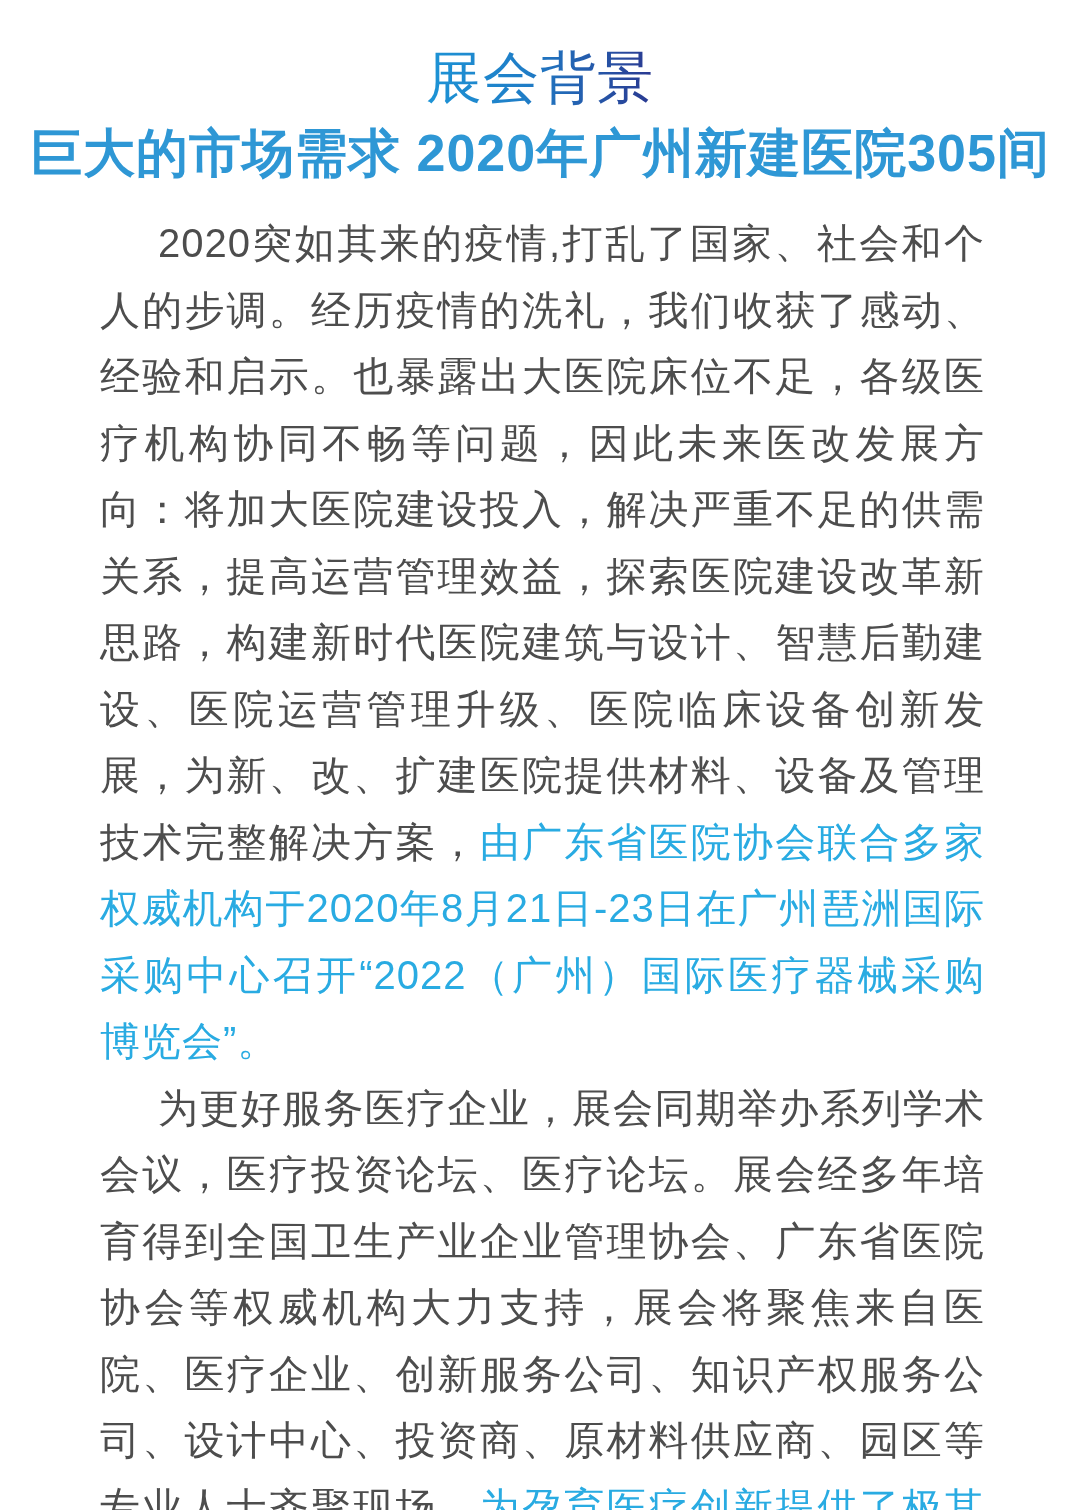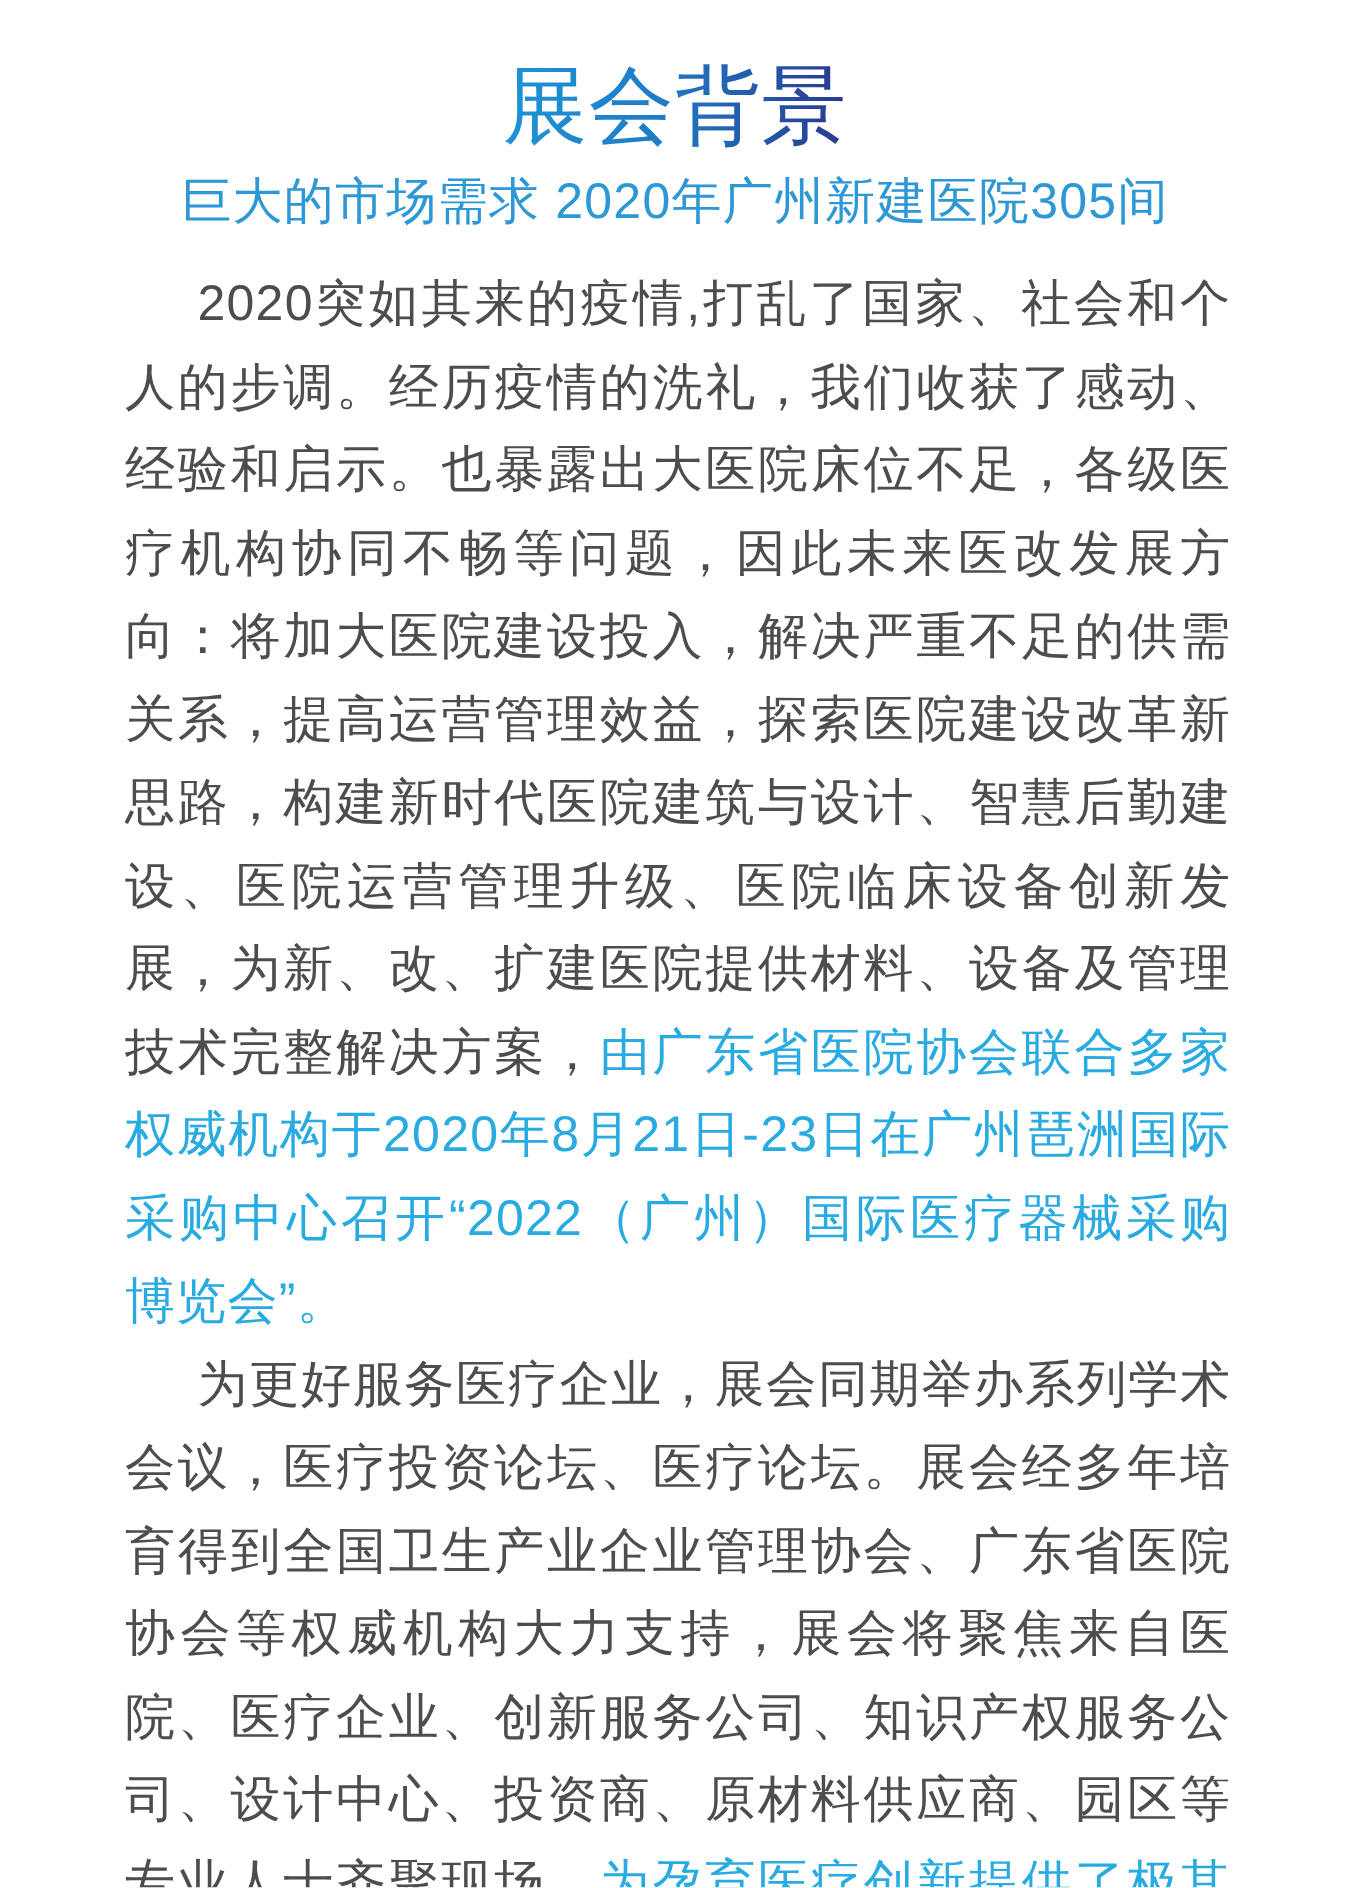--- a/index.html
+++ b/index.html
@@ -12,38 +12,38 @@
     width: 1080px;
     height: 1510px;
     margin: 0 auto;
     background: #ffffff;
     overflow: hidden;
     font-family: "Liberation Sans", "DejaVu Sans", sans-serif;
   }
   .title {
     margin: 46px 0 0 0;
     text-align: center;
-    font-size: 68px;
+    font-size: 56px;
     line-height: 1.15;
     font-weight: 500;
     letter-spacing: 1px;
   }
   .title-text {
     color: #1F7CC6; 
     background: linear-gradient(90deg, #1D94D6 0%, #1F7CC6 45%, #2A3890 100%);
     -webkit-background-clip: text;
     background-clip: text;
     -webkit-text-fill-color: transparent;
   }
   .subtitle {
     margin: 14px 0 0 0;
     text-align: center;
-    font-size: 40px;
+    font-size: 52px;
     line-height: 1.15;
-    font-weight: 400;
+    font-weight: 700;
     color: #2E97D5;
     letter-spacing: 1px;
   }
   .body-text {
     margin: 26px 95px 0 100px;
     font-size: 40px;
     line-height: 66.5px;
     color: #4D4D4D;
     font-weight: 300;
     text-align: justify;

